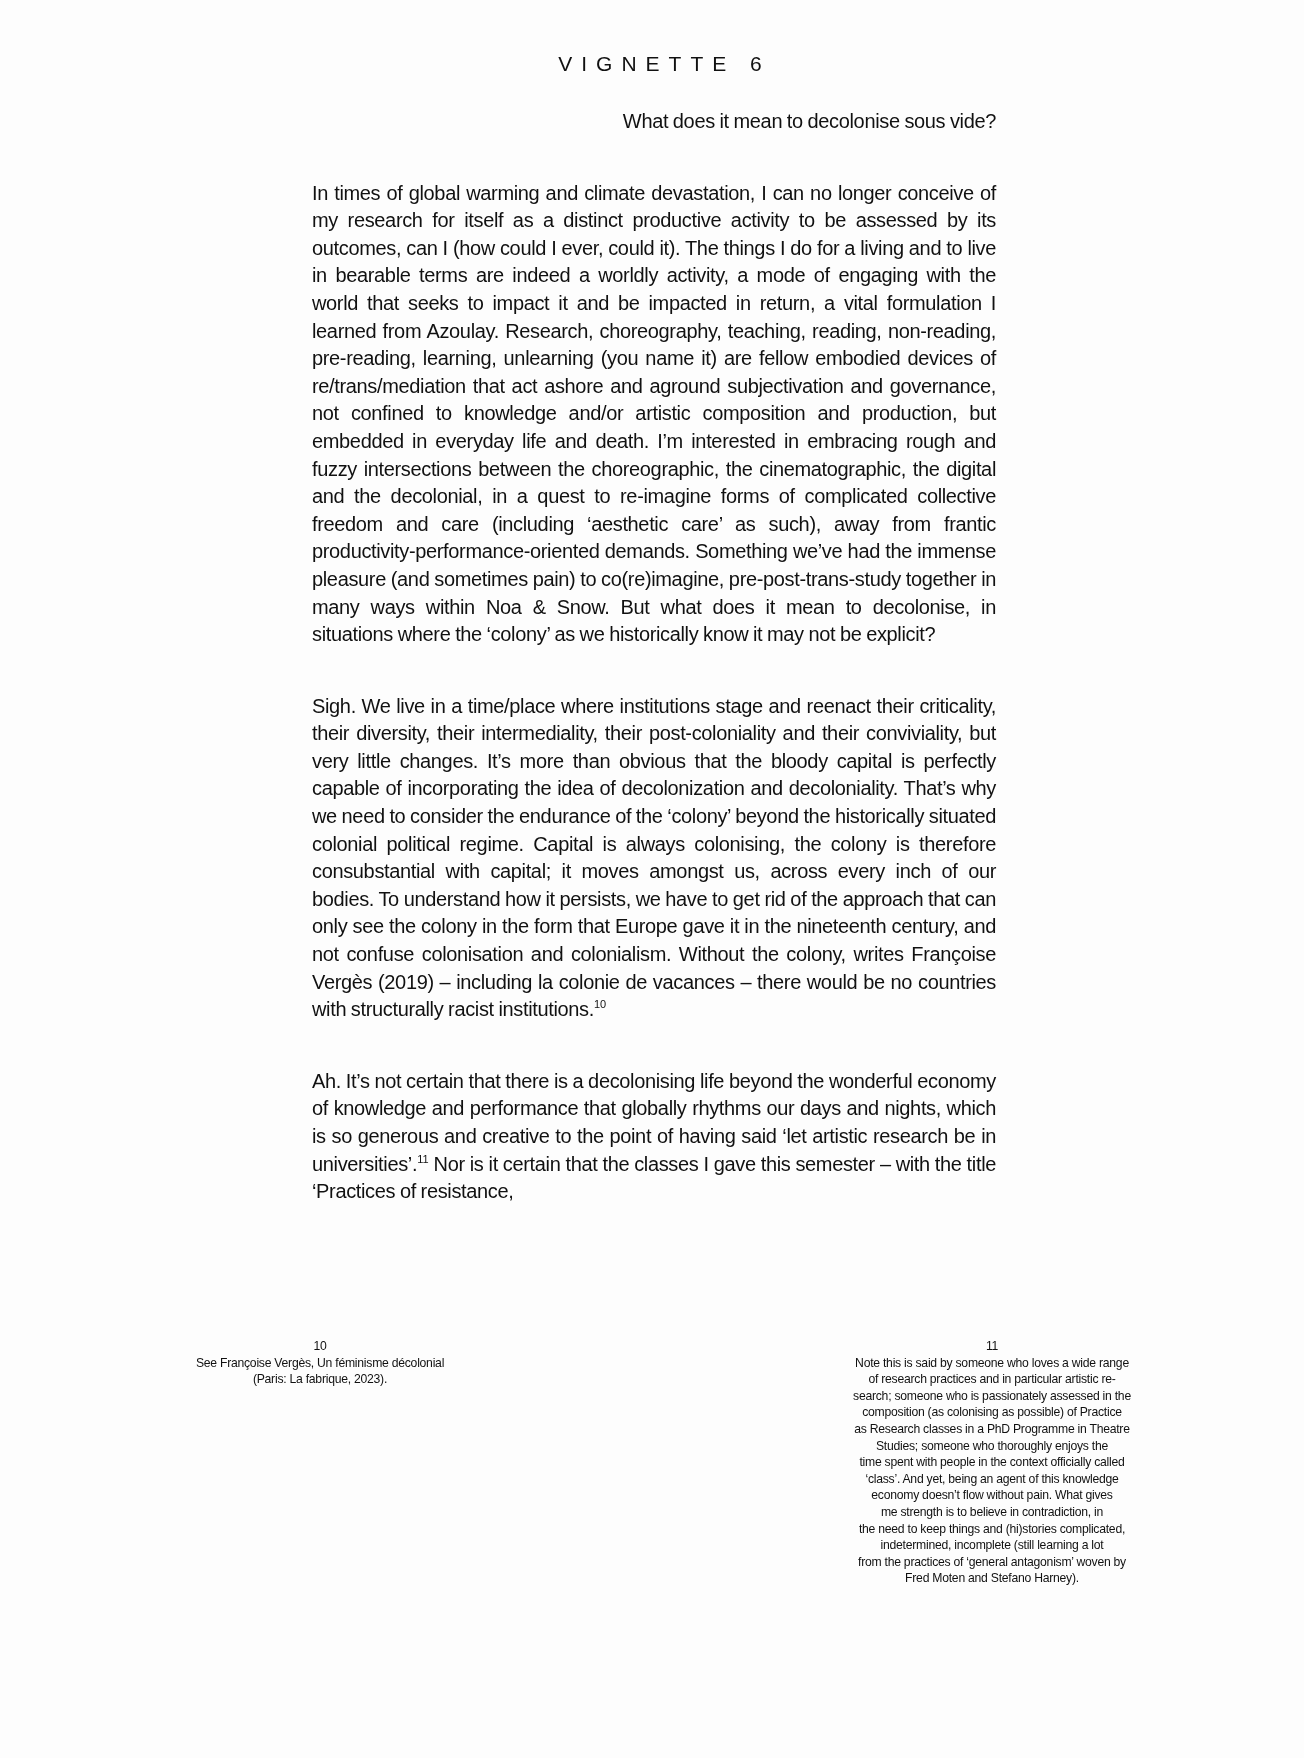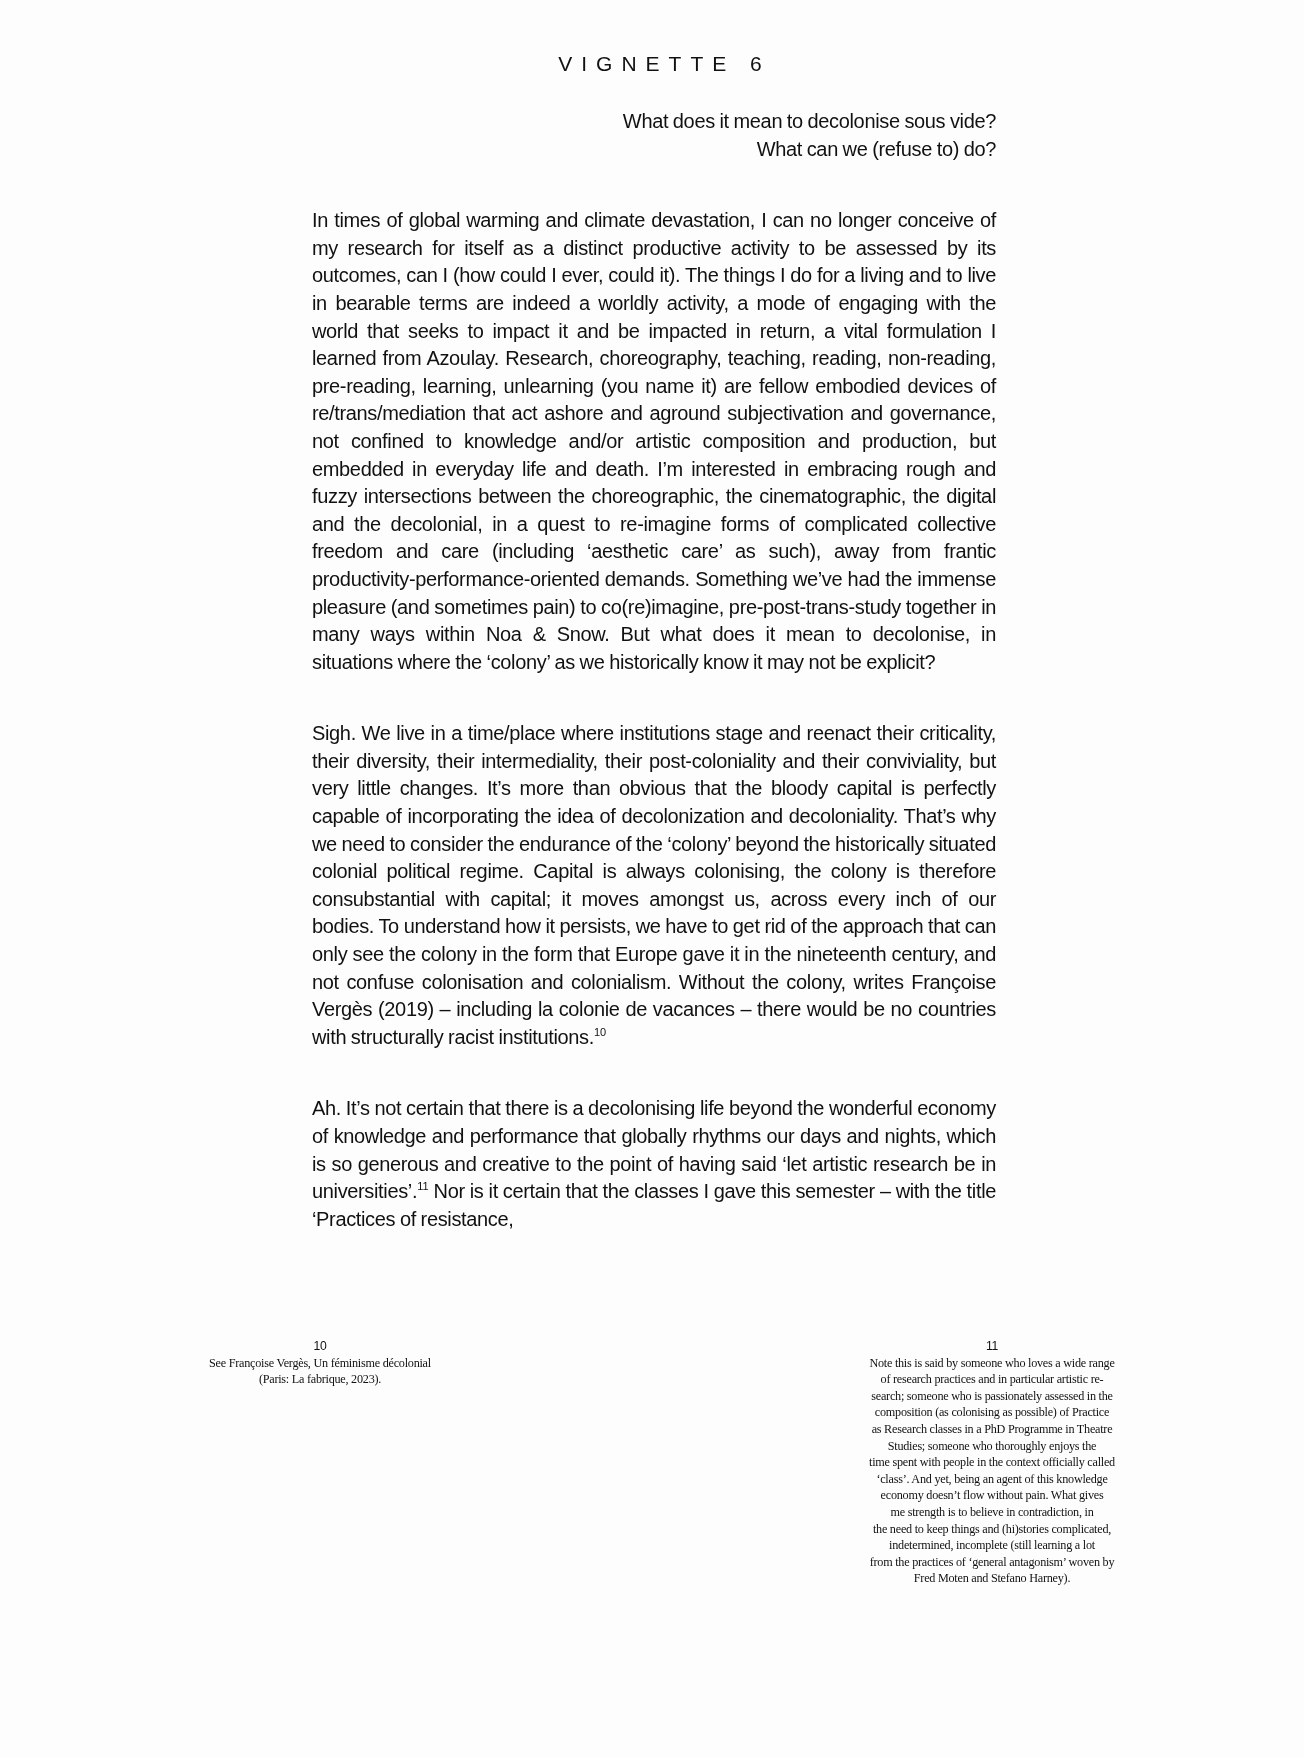--- a/index.html
+++ b/index.html
@@ -72,32 +72,30 @@
       width: 320px;
     }
     .footnote-11 {
       left: 828px;
       top: 1338px;
       width: 328px;
     }
     .fn-line {
       display: block;
       white-space: nowrap;
-      font-family: Liberation Serif, serif;
     }
   </style>
 </head>
 <body>
 
 <h1 class="page-heading">VIGNETTE 6</h1>
 
 <div class="body-column">
   <div class="questions">
     <p>What does it mean to decolonise sous vide?</p>
-    <p>What can we (refuse to) do?</p>
   </div>
 
   <p class="paragraph">
     <span>In times of global warming and climate devastation, I can no longer conceive of my research for itself as a distinct productive activity to be assessed by its outcomes, can I (how could I ever, could it). The things I do for a living and to live in bearable terms are indeed a worldly activity, a mode of engaging with the world that seeks to impact it and be impacted in return, a vital formulation I learned from Azoulay. Research, choreography, teaching, reading, non-reading, pre-reading, learning, unlearning (you name it) are fellow embodied devices of re/trans/media­tion that act ashore and aground subjectivation and governance, not confined to knowledge and/or artistic composition and production, but embedded in everyday life and death. I’m interested in embracing rough and fuzzy intersections between the choreographic, the cine­matographic, the digital and the decolonial, in a quest to re-imagine forms of complicated collective freedom and care (including ‘aesthetic care’ as such), away from frantic productivity-performance-oriented demands. Something we’ve had the immense pleasure (and sometimes pain) to co(re)imagine, pre-post-trans-study together in many ways within Noa &amp; Snow. But what does it mean to decolonise, in situations where the ‘colony’ as we historically know it may not be explicit?</span>
   </p>
 
   <p class="paragraph">
     <span>Sigh. We live in a time/place where institutions stage and reenact their criticality, their diversity, their intermediality, their post-coloniality and their conviviality, but very little changes. It’s more than obvious that the bloody capital is perfectly capable of incorporating the idea of decolonization and decoloniality. That’s why we need to consider the endurance of the ‘colony’ beyond the historically situated colonial political regime. Capital is always colonising, the colony is therefore consubstantial with capital; it moves amongst us, across every inch of our bodies. To understand how it persists, we have to get rid of the approach that can only see the colony in the form that Europe gave it in the nineteenth century, and not confuse colonisation and colonialism. Without the colony, writes Françoise Vergès (2019) – including la colonie de vacances – there would be no countries with structurally racist institutions.</span><sup class="fnref">10</sup>
   </p>
 

